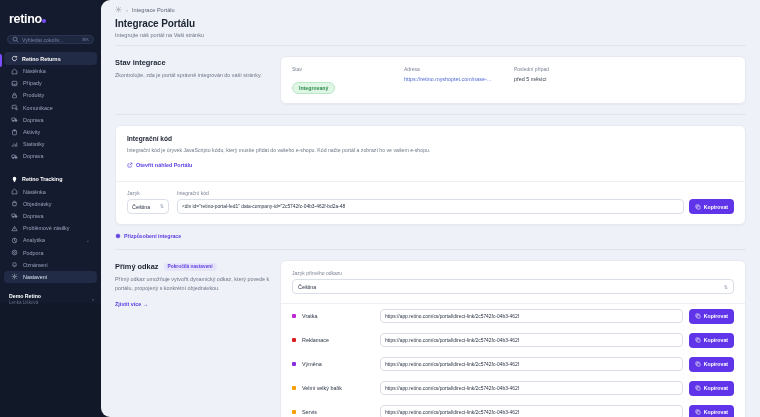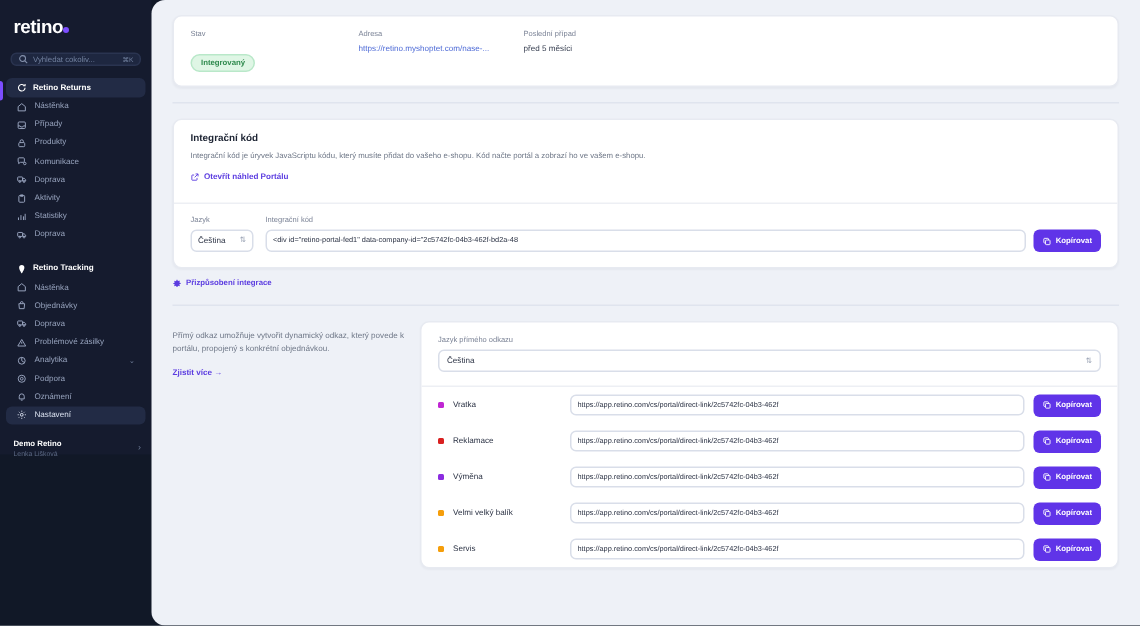--- a/index.html
+++ b/index.html
@@ -435,24 +435,43 @@
       <div>
         <div class="nm">Demo Retino</div>
         <div class="em">Lenka Lišková</div>
       </div>
       <span class="ar">›</span>
     </div>
   </aside>
 
   <main class="main">
 
+    <div class="topbar">
+      <div class="crumbs">
+        <span class="ico">
+            <svg viewBox="0 0 16 16" fill="none" stroke="#6b7384" stroke-width="1.5">
+              <circle cx="8" cy="8" r="2.1"></circle>
+              <path d="M8 1.8v1.6M8 12.6v1.6M1.8 8h1.6M12.6 8h1.6M3.6 3.6l1.1 1.1M11.3 11.3l1.1 1.1M12.4 3.6l-1.1 1.1M4.7 11.3l-1.1 1.1"></path>
+            </svg>
+          </span>
+        <span class="sep">›</span>
+        <span>Integrace Portálu</span>
+      </div>
+      <div class="page-title">Integrace Portálu</div>
+      <div class="page-sub">Integrujte náš portál na Vaši stránku</div>
+      <div class="hr"></div>
+    </div>
 
     <div class="content">
 
       <div class="section">
+        <div class="sec-left">
+          <h3>Stav integrace</h3>
+          <p>Zkontrolujte, zda je portál správně integrován do vaší stránky.</p>
+        </div>
         <div class="sec-right">
           <div class="card status-card">
             <div class="scol a">
               <div class="slbl">Stav</div>
               <span class="pill">Integrovaný</span>
             </div>
             <div class="scol b">
               <div class="slbl">Adresa</div>
               <div class="link-txt">https://retino.myshoptet.com/nase-...</div>
             </div>
@@ -518,20 +537,24 @@
               </span>
             <span>Přizpůsobení integrace</span>
           </span>
         </div>
       </div>
 
       <div class="hr" style="margin-top:6px;"></div>
 
       <div class="section">
         <div class="sec-left">
+          <h3>
+            <span>Přímý odkaz</span>
+            <span class="badge">Pokročilá nastavení</span>
+          </h3>
           <p>Přímý odkaz umožňuje vytvořit dynamický odkaz, který povede k portálu, propojený s konkrétní objednávkou.</p>
           <span class="learn">Zjistit více →</span>
         </div>
         <div class="sec-right">
           <div class="card links-card">
             <div class="lc-head">
               <div class="fld-lbl">Jazyk přímého odkazu</div>
               <div class="lc-select">
                 <span>Čeština</span>
                 <span class="caret">⇅</span>

